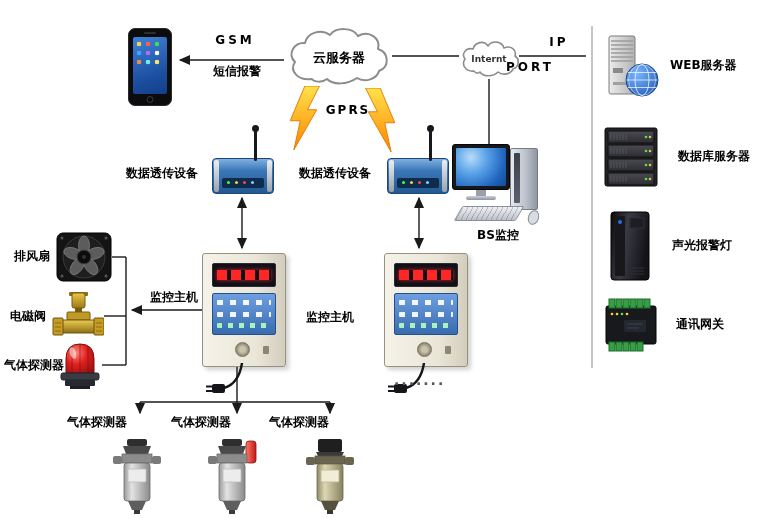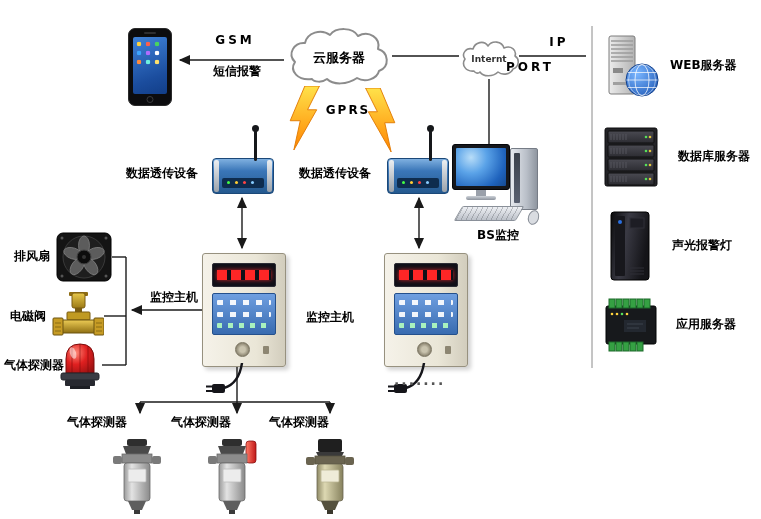--- a/index.html
+++ b/index.html
@@ -247,21 +247,21 @@
       <rect x="28" y="46" width="6" height="9"></rect>
         <rect x="35" y="46" width="6" height="9"></rect>
     </g>
     <circle cx="10" cy="18" r="1.3" fill="#ffd23c"></circle>
       <circle cx="15" cy="18" r="1.3" fill="#ffd23c"></circle>
     <circle cx="20" cy="18" r="1.3" fill="#57e05a"></circle>
       <circle cx="25" cy="18" r="1.3" fill="#ffd23c"></circle>
     <rect x="22" y="24" width="22" height="12" fill="#232830"></rect>
     <path d="M25,28h16 M25,32h12" stroke="#3c434c"></path>
   </svg>
-  <div class="lbl" style="left:676px;top:317px;width:80px">应用服务器</div>
+  <div class="lbl" style="left:676px;top:317px;width:80px">通讯网关</div>
 
   <div class="lbl" style="left:14px;top:249px;width:42px">排风扇</div>
   <svg class="abs" style="left:56px;top:232px" width="56" height="50" viewBox="0 0 56 50">
     <rect x="1" y="1" width="54" height="48" rx="6" fill="#141414" stroke="#000"></rect>
     <circle cx="28" cy="25" r="21" fill="#1e1e1e" stroke="#3a3a3a"></circle>
     <g fill="#5c5c5c" stroke="#7d7d7d" stroke-width="0.8">
       <ellipse cx="28" cy="13.5" rx="5.5" ry="9.5"></ellipse>
       <ellipse cx="28" cy="13.5" rx="5.5" ry="9.5" transform="rotate(72 28 25)"></ellipse>
       <ellipse cx="28" cy="13.5" rx="5.5" ry="9.5" transform="rotate(144 28 25)"></ellipse>
       <ellipse cx="28" cy="13.5" rx="5.5" ry="9.5" transform="rotate(216 28 25)"></ellipse>

